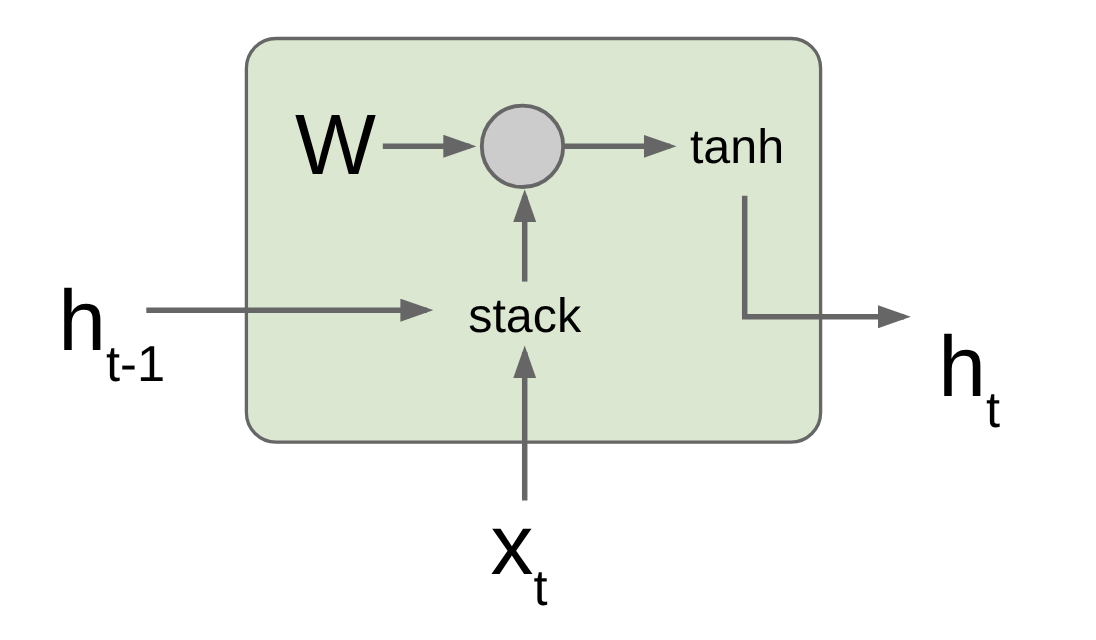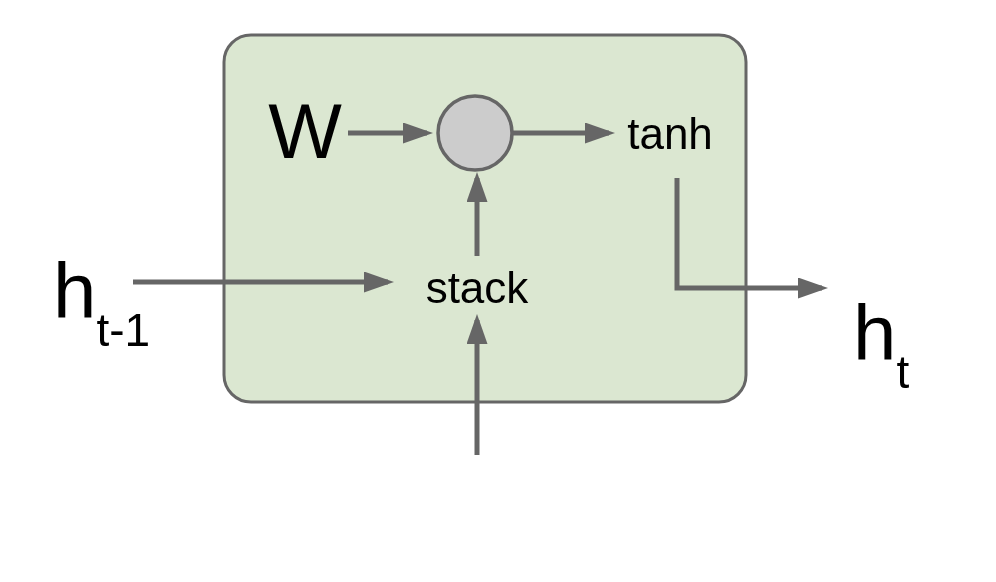--- a/index.html
+++ b/index.html
@@ -82,14 +82,17 @@
   <div class="label mid centered" style="left:670px; top:134px;">tanh</div>
 
   <div class="label" style="left:53px; top:252px;">
     <span class="big">h</span><span class="sub">t-1</span>
   </div>
 
   <div class="label" style="left:853px; top:251px;margin-top:43px;">
     <span class="big">h</span><span class="sub">t</span>
   </div>
 
+  <div class="label" style="left:446px; top:456px;">
+    <span class="big">x</span><span class="sub">t</span>
+  </div>
 
 </div>
 
 </body></html>

